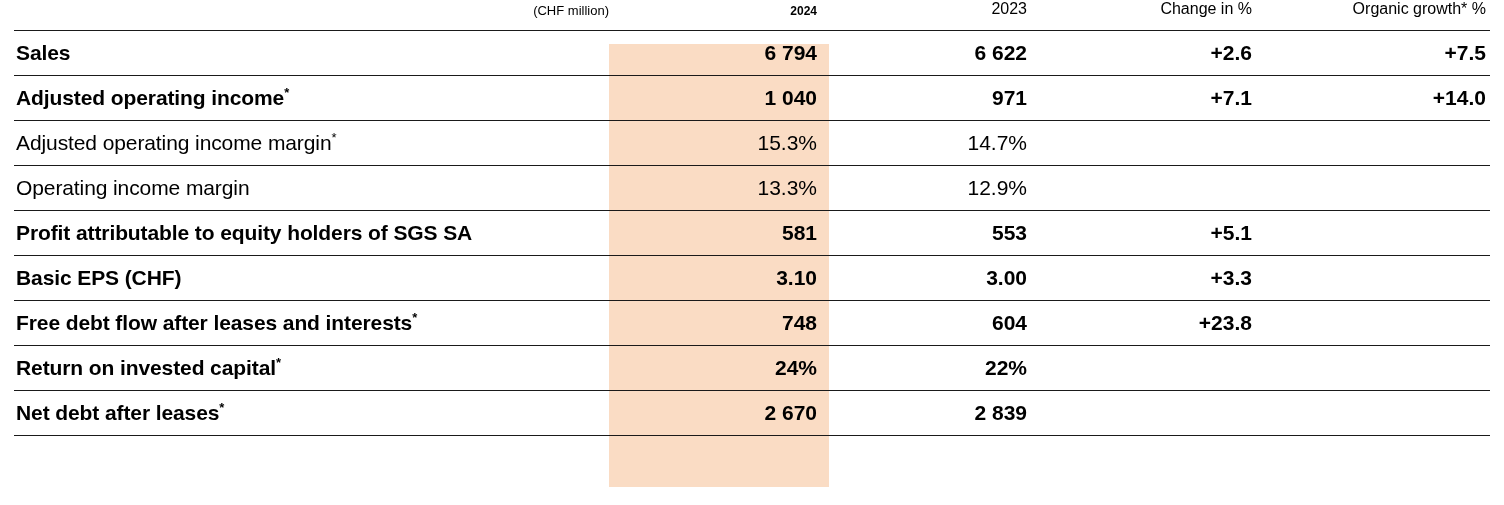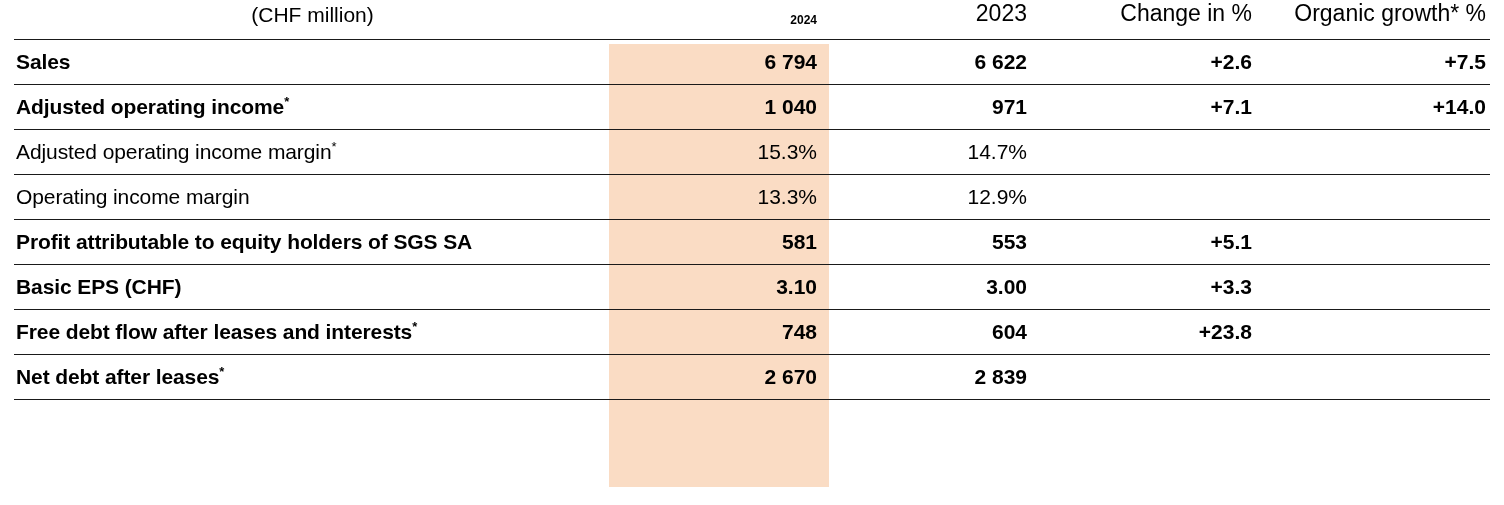--- a/index.html
+++ b/index.html
@@ -39,28 +39,28 @@
     table-layout: fixed;
   }
   table.fin col.c-label  { width: 595px; }
   table.fin col.c-2024   { width: 220px; }
   table.fin col.c-2023   { width: 210px; }
   table.fin col.c-change { width: 225px; }
   table.fin col.c-org    { width: 226px; }
 
   thead th {
     font-weight: normal;
-    font-size: 23px;
+    font-size: 16px;
     padding: 0 0 12px 0;
     vertical-align: bottom;
     border: none;
   }
   thead th.label-head {
-    text-align: center;
-    font-size: 21px;
+    text-align: right;
+    font-size: 13px;
     padding-left: 2px;
     margin-left: 21px;
   }
   thead th.num {
     text-align: right;
     padding-right: 12px;
   }
   thead th.y2024 {
     font-weight: bold;
     font-size: 12px;
@@ -166,20 +166,27 @@
           <td class="num org"></td>
         </tr>
         <tr class="bold">
           <td class="label"><span>Free debt flow after leases and interests</span><span class="sup">*</span></td>
           <td class="num">748</td>
           <td class="num">604</td>
           <td class="num">+23.8</td>
           <td class="num org"></td>
         </tr>
         <tr class="bold">
+          <td class="label"><span>Return on invested capital</span><span class="sup">*</span></td>
+          <td class="num">24%</td>
+          <td class="num">22%</td>
+          <td class="num"></td>
+          <td class="num org"></td>
+        </tr>
+        <tr class="bold">
           <td class="label"><span>Net debt after leases</span><span class="sup">*</span></td>
           <td class="num">2 670</td>
           <td class="num">2 839</td>
           <td class="num"></td>
           <td class="num org"></td>
         </tr>
       </tbody>
   </table>
 </div>
 

